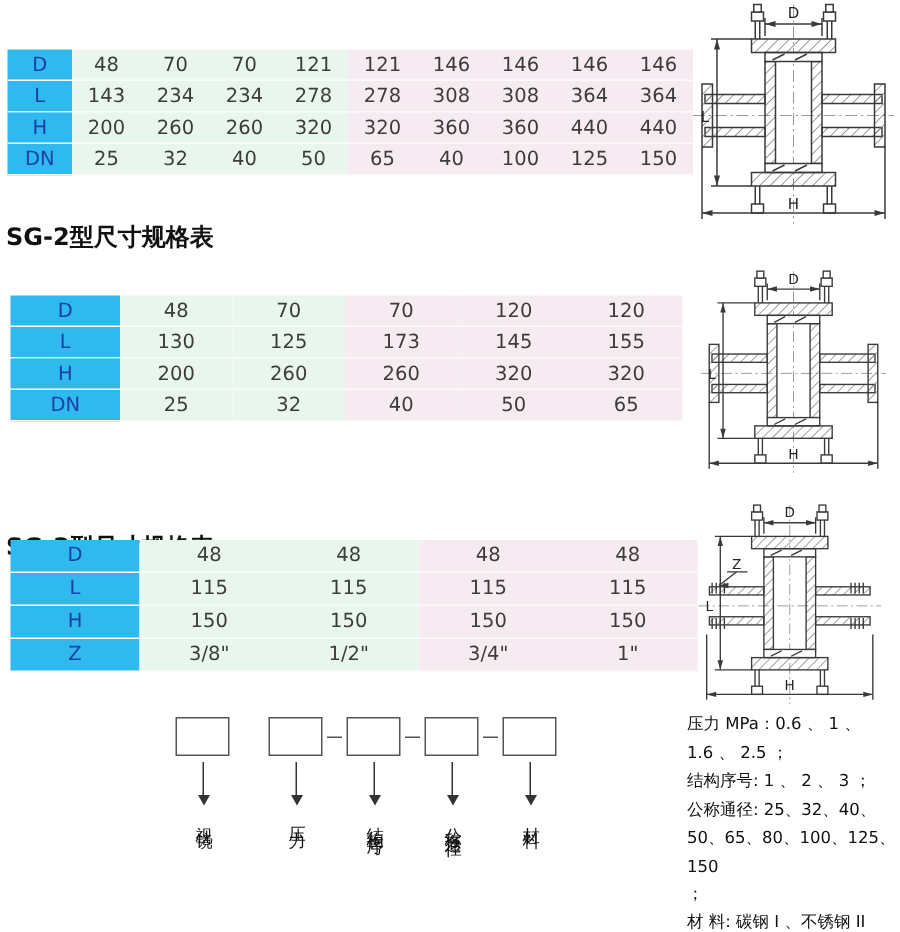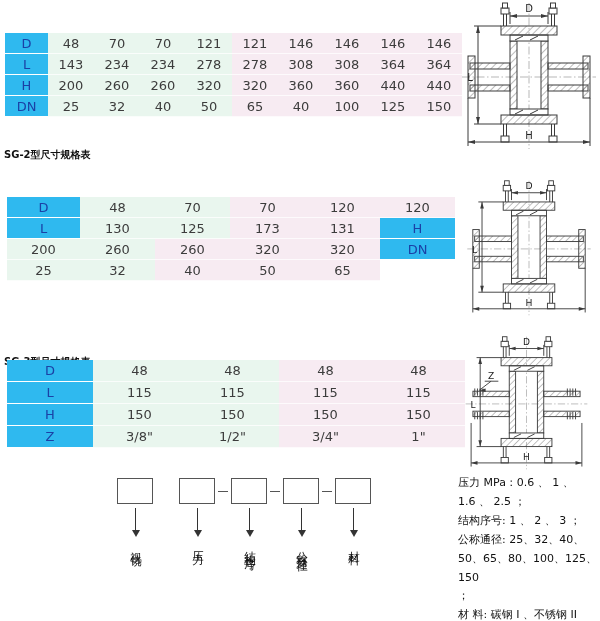--- a/index.html
+++ b/index.html
@@ -11,21 +11,21 @@
   .t1 { left:5px;  top:33px;  grid-template-columns:43px repeat(9,46px); grid-auto-rows:21px; }
   .t2 { left:7px;  top:197px; grid-template-columns:73px repeat(5,75px); grid-auto-rows:21px; }
   .t3 { left:7px;  top:360px; grid-template-columns:86px repeat(4,93px); grid-auto-rows:22px; }
   .th { background:#2FB9EF; color:#1B41A6; display:flex; align-items:center; justify-content:center;
         font-size:13px; border-bottom:1px solid #fff; }
   .td { display:flex; align-items:center; justify-content:center; font-size:13px; color:#3c3c3c;
         border-bottom:1px solid rgba(255,255,255,.75); }
   .g { background:#E9F6EE; }
   .p { background:#F7EBF2; }
 
-  .caption { position:absolute; left:4px; font-size:10px; font-weight:bold; color:#111; }
+  .caption { position:absolute; left:4px; font-size:16px; font-weight:bold; color:#111; }
   .c1 { top:148px; }
   .c2 { top:317px;margin-top:38px; }
 
   
   .diagram { position:absolute; left:0; top:470px; width:460px; height:151px; }
   .dbox   { position:absolute; top:8px; width:36px; height:26px; border:1px solid #555; background:#fff; }
   .ddash  { position:absolute; top:21px; width:10px; height:1px; background:#555; }
   .darrow { position:absolute; top:38px; width:1px; height:22px; background:#333; }
   .darrow::after { content:""; position:absolute; left:-3.5px; top:100%;
                    border:4px solid transparent; border-top:7px solid #333; }
@@ -102,21 +102,22 @@
       <div class="th">D</div>
       <div class="td g">48</div>
       <div class="td g">70</div>
       <div class="td p">70</div>
       <div class="td p">120</div>
       <div class="td p">120</div>
       <div class="th">L</div>
       <div class="td g">130</div>
       <div class="td g">125</div>
       <div class="td p">173</div>
-      <div class="td p">131</div>
+      <div class="td p">145</div>
+      <div class="td p">155</div>
       <div class="th">H</div>
       <div class="td g">200</div>
       <div class="td g">260</div>
       <div class="td p">260</div>
       <div class="td p">320</div>
       <div class="td p">320</div>
       <div class="th">DN</div>
       <div class="td g">25</div>
       <div class="td g">32</div>
       <div class="td p">40</div>

